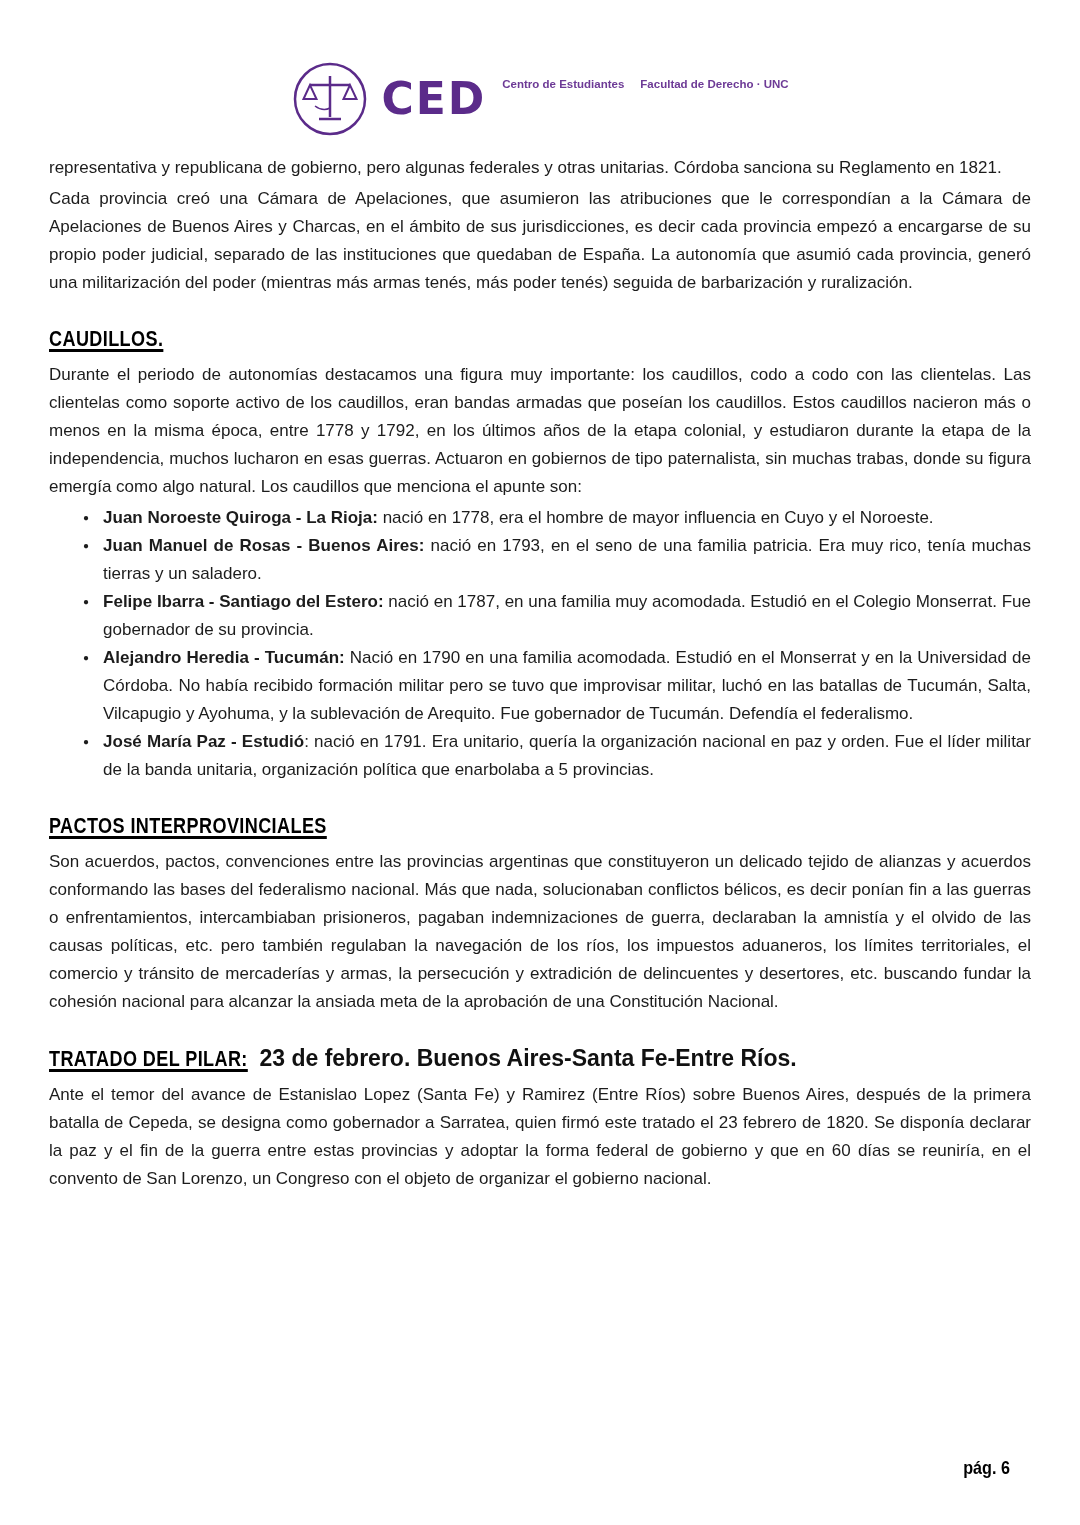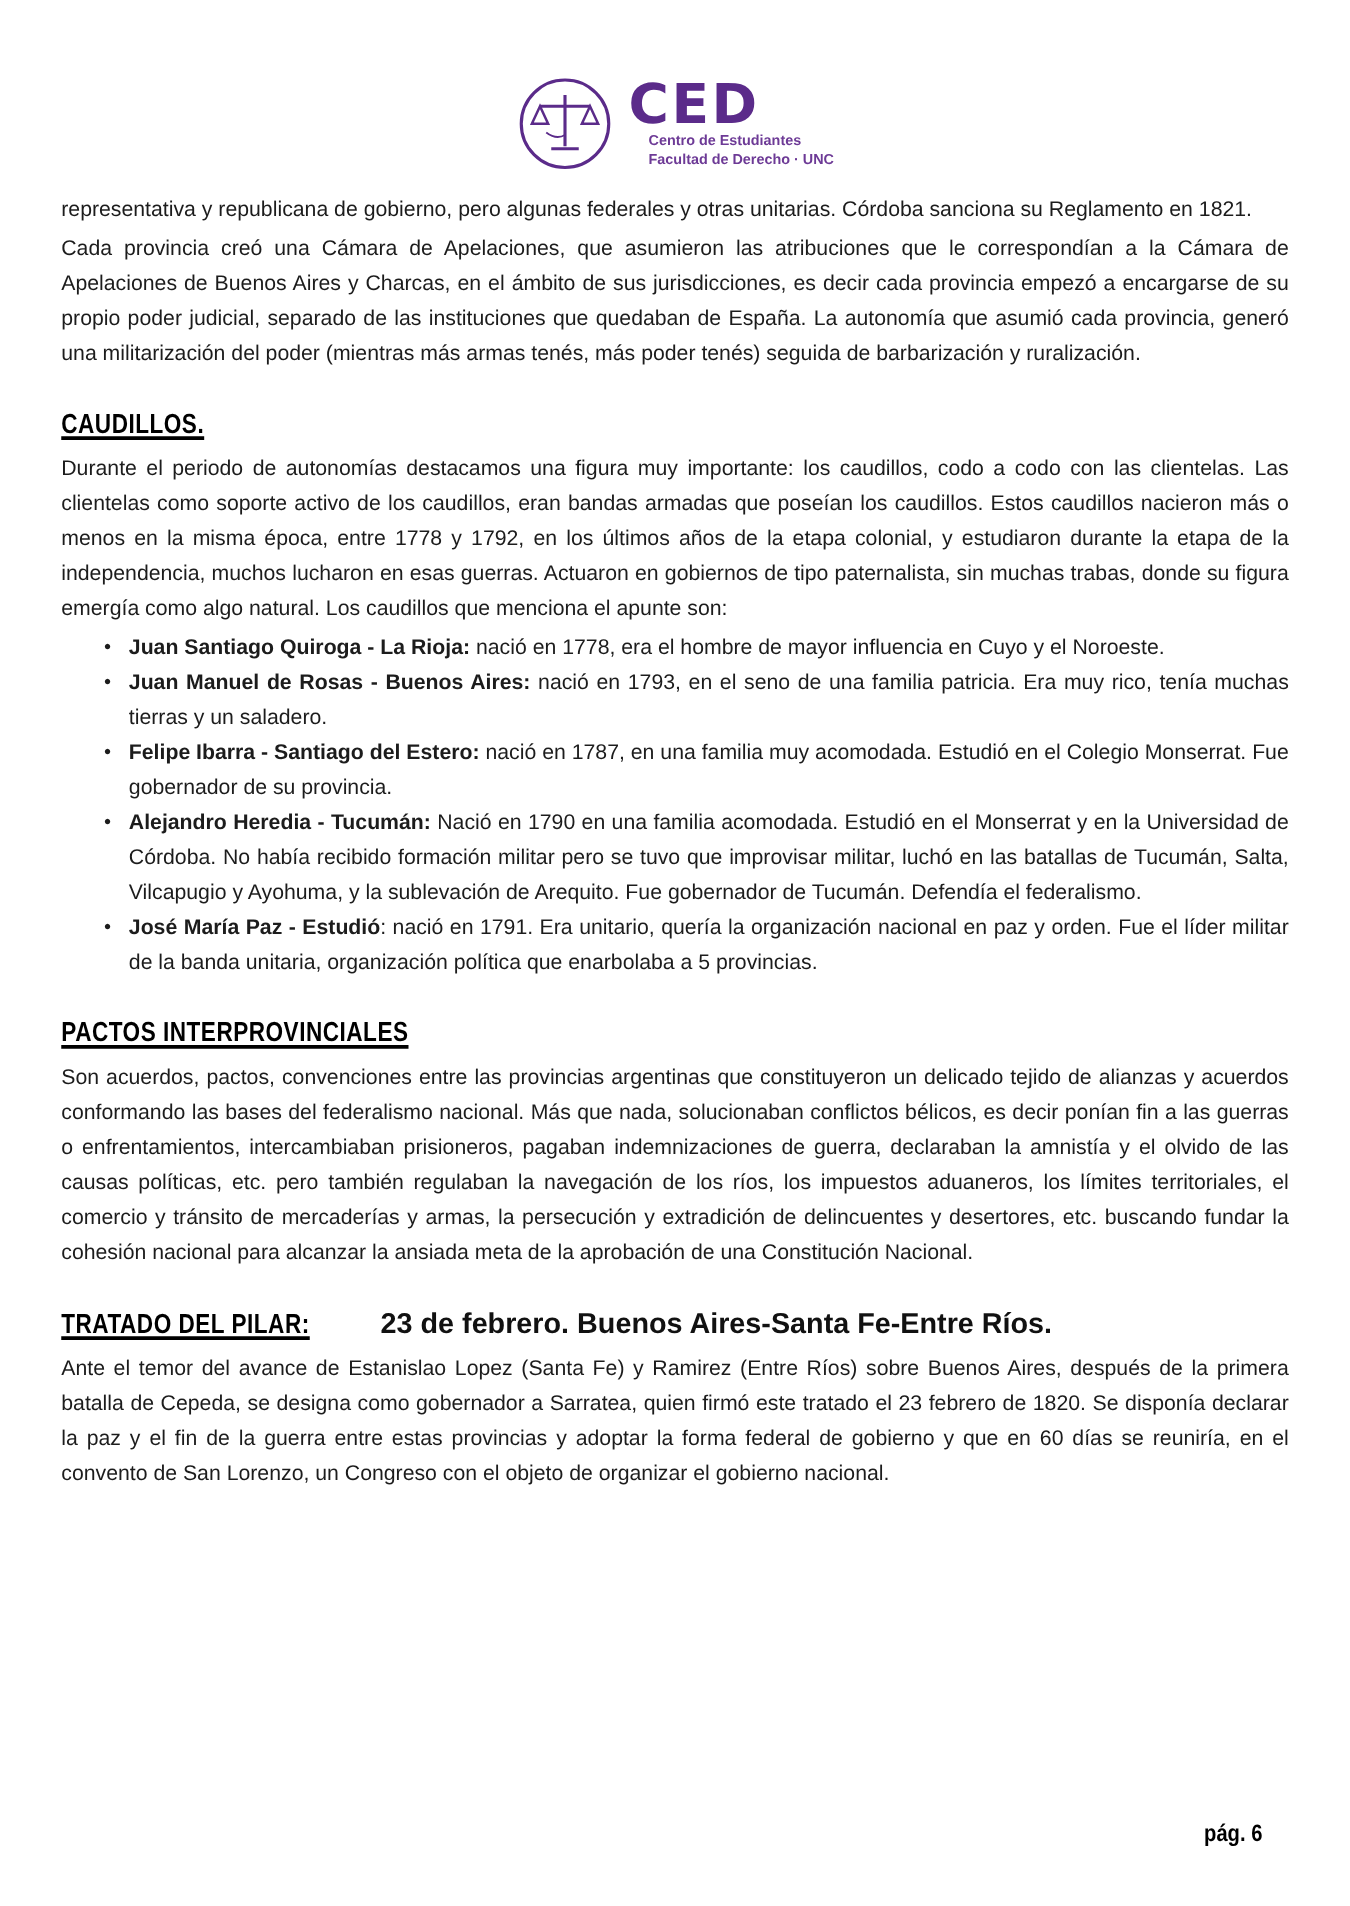--- a/index.html
+++ b/index.html
@@ -18,21 +18,21 @@
   
   .logos {
     display: flex;
     justify-content: center;
     align-items: center;
     gap: 52px;
     padding-top: 60px;
   }
   .ced-logo { display: flex; align-items: center; gap: 12px; }
   .ced-emblem svg { display: block; }
-  .ced-textcol { display: flex; flex-direction: column; }
+  .ced-textcol { display: flex; flex-direction: row; }
   .ced-acronym {
     font-family: "DejaVu Sans", sans-serif;
     font-size: 44px;
     font-weight: bold;
     color: #5b2b8a;
     letter-spacing: 2px;
     line-height: 1;
   }
   .ced-sub {
     font-size: 11.5px;
@@ -68,21 +68,21 @@
     transform: scaleX(0.82);
     transform-origin: left center;
     font-weight: bold;
     letter-spacing: 0.5px;
     color: #000000;
     text-decoration: underline;
     text-decoration-thickness: 2.5px;
     text-underline-offset: 3px;
     white-space: nowrap;
   }
-  .tratado-heading { display: flex; align-items: baseline; gap: 45px; }
+  .tratado-heading { display: flex; align-items: baseline; }
   .tratado-condensed { margin-right: -32px; }
   .tratado-rest {
     font-size: 23px;
     font-weight: bold;
     color: #111111;
     white-space: nowrap;
   }
 
   .bullets { list-style: none; margin: 2px 0 4px 0; padding: 0 0 0 34px; }
   .bullet-item { display: flex; gap: 14px; }
@@ -132,21 +132,21 @@
 
     <p class="para">representativa y republicana de gobierno, pero algunas federales y otras unitarias. Córdoba sanciona su Reglamento en 1821.</p>
     <p class="para">Cada provincia creó una Cámara de Apelaciones, que asumieron las atribuciones que le correspondían a la Cámara de Apelaciones de Buenos Aires y Charcas, en el ámbito de sus jurisdicciones, es decir cada provincia empezó a encargarse de su propio poder judicial, separado de las instituciones que quedaban de España. La autonomía que asumió cada provincia, generó una militarización del poder (mientras más armas tenés, más poder tenés) seguida de barbarización y ruralización.</p>
 
     <h2 class="heading"><span class="condensed">CAUDILLOS.</span></h2>
     <p class="para">Durante el periodo de autonomías destacamos una figura muy importante: los caudillos, codo a codo con las clientelas. Las clientelas como soporte activo de los caudillos, eran bandas armadas que poseían los caudillos. Estos caudillos nacieron más o menos en la misma época, entre 1778 y 1792, en los últimos años de la etapa colonial, y estudiaron durante la etapa de la independencia, muchos lucharon en esas guerras. Actuaron en gobiernos de tipo paternalista, sin muchas trabas, donde su figura emergía como algo natural.  Los caudillos que menciona el apunte son:</p>
 
     <ul class="bullets">
       <li class="bullet-item">
         <span class="marker">●</span>
-        <span class="bullet-text"><b>Juan Santiago Quiroga - La Rioja:</b><span> nació en 1778, era el hombre de mayor influencia en Cuyo y el Noroeste.</span></span>
+        <span class="bullet-text"><b>Juan Noroeste Quiroga - La Rioja:</b><span> nació en 1778, era el hombre de mayor influencia en Cuyo y el Noroeste.</span></span>
       </li>
       <li class="bullet-item">
         <span class="marker">●</span>
         <span class="bullet-text"><b>Juan Manuel de Rosas - Buenos Aires:</b><span> nació en 1793, en el seno de una familia patricia. Era muy rico, tenía muchas tierras y un saladero.</span></span>
       </li>
       <li class="bullet-item">
         <span class="marker">●</span>
         <span class="bullet-text"><b>Felipe Ibarra - Santiago del Estero:</b><span> nació en 1787, en una familia muy acomodada. Estudió en el Colegio Monserrat. Fue gobernador de su provincia.</span></span>
       </li>
       <li class="bullet-item">

